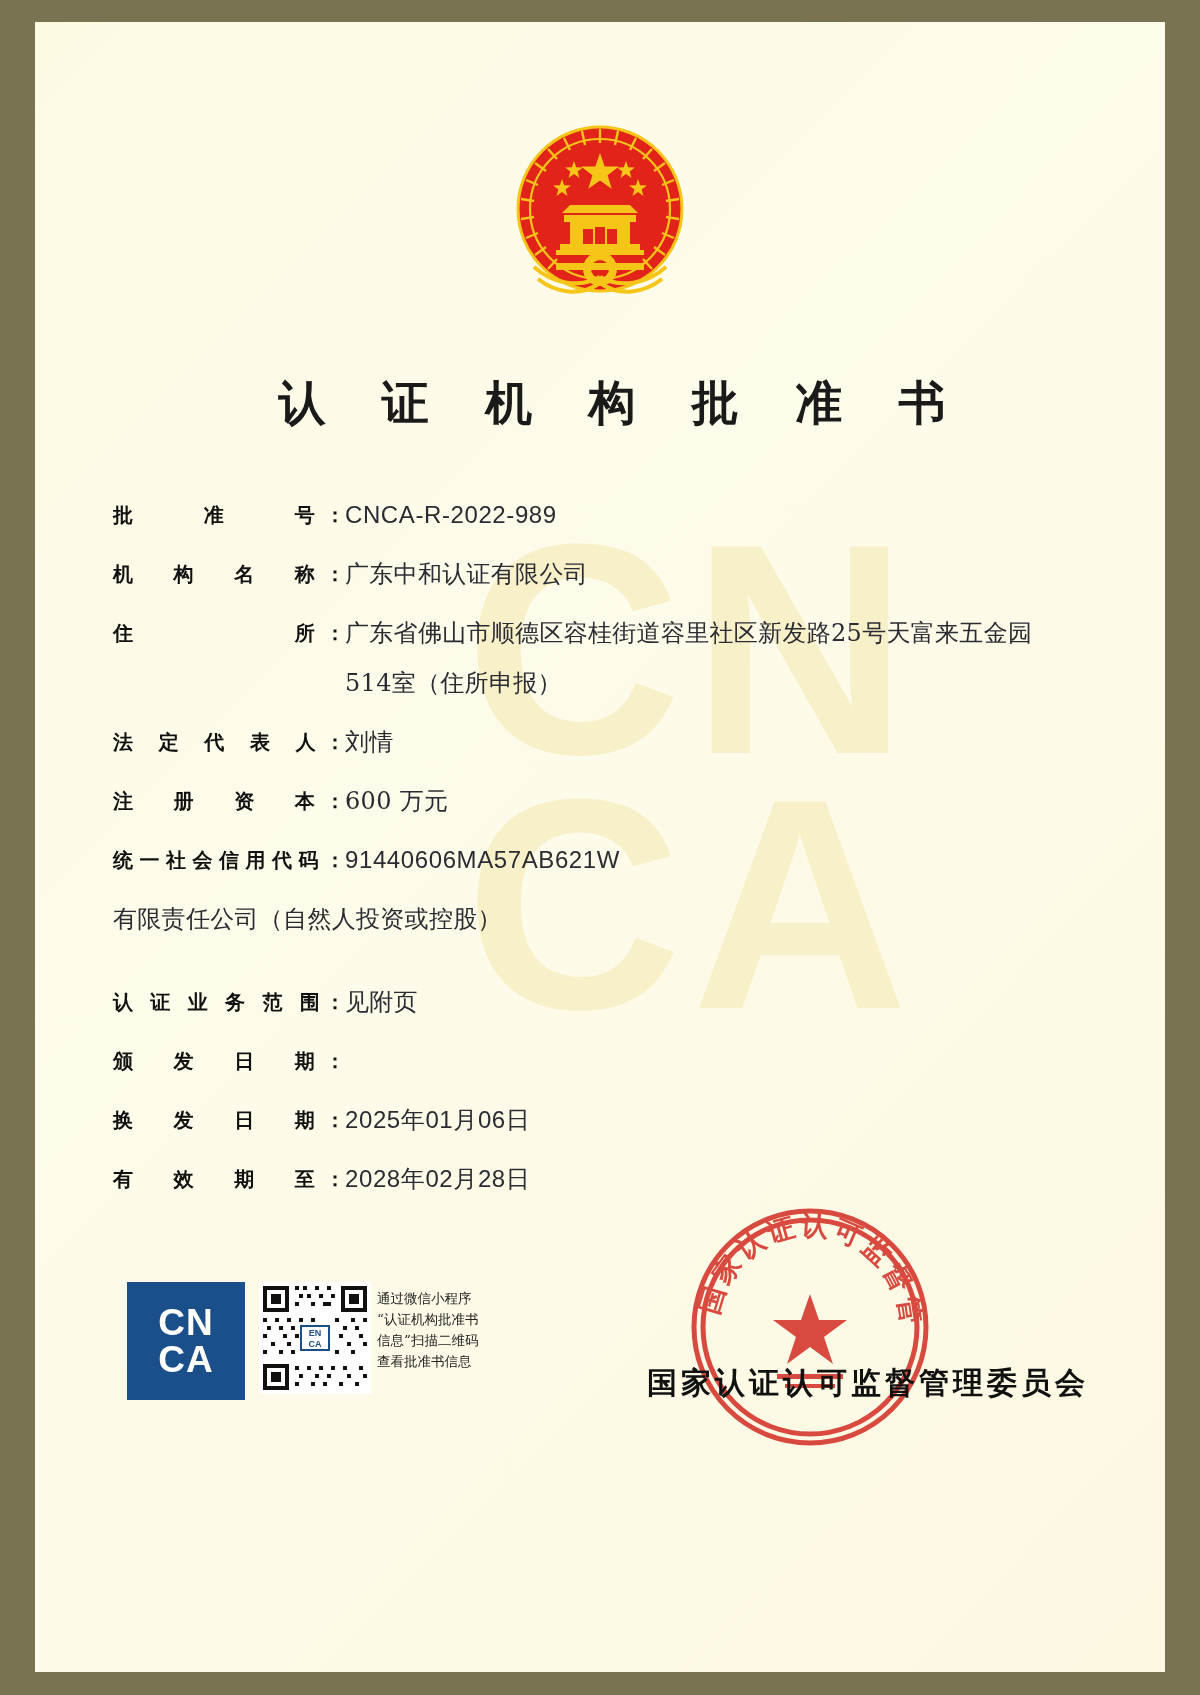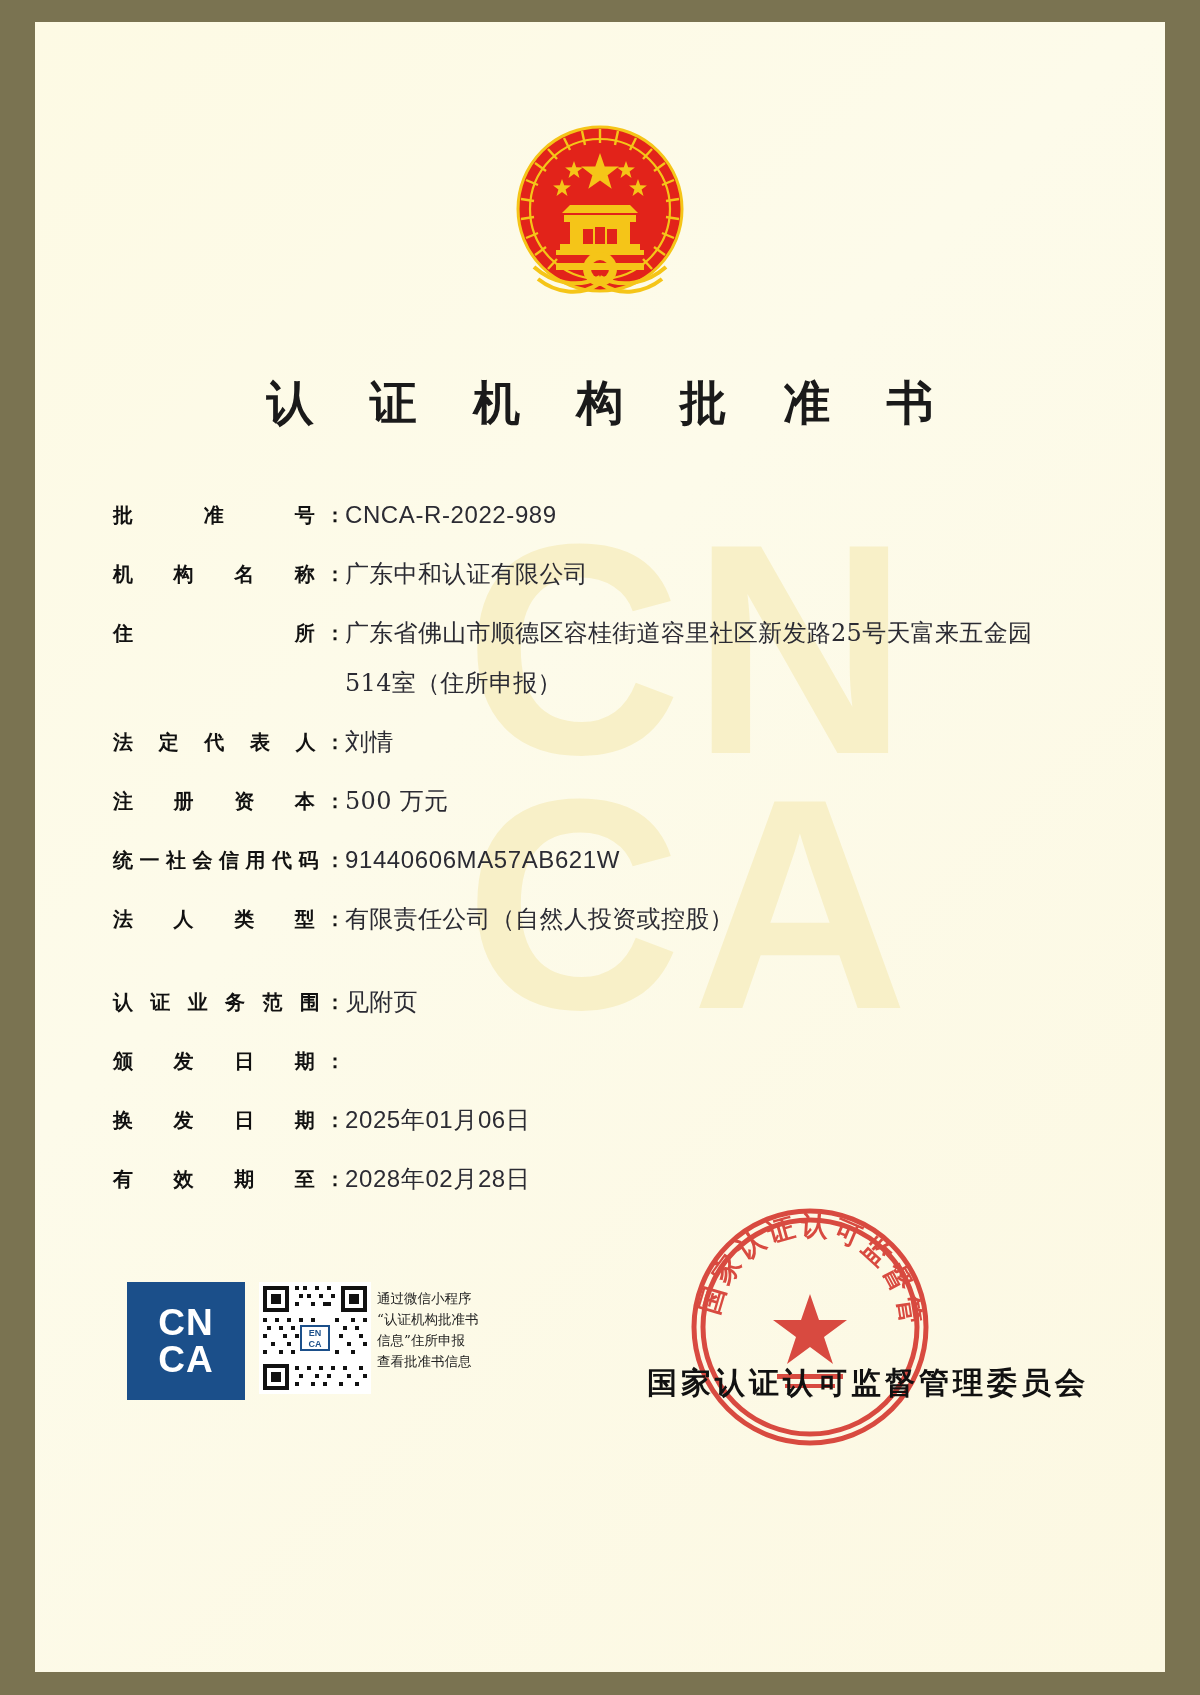--- a/index.html
+++ b/index.html
@@ -56,20 +56,21 @@
     top: 350px;
     left: 0;
     width: 100%;
     text-align: center;
     font-size: 47px;
     letter-spacing: 20px;
     font-weight: bold;
     color: #1a1a1a;
     font-family: "DejaVu Serif", serif;
     text-indent: 20px;
+    padding-left: 12px;
   }
 
   
   .fields {
     position: absolute;
     left: 78px;
     top: 468px;
     width: 980px;
   }
   .row {
@@ -262,28 +263,27 @@
     <div class="row">
       <div class="label">住　　　　　所：</div>
       <div class="value">广东省佛山市顺德区容桂街道容里社区新发路25号天富来五金园514室（住所申报）</div>
     </div>
     <div class="row">
       <div class="label">法 定 代 表 人：</div>
       <div class="value">刘情</div>
     </div>
     <div class="row">
       <div class="label">注　册　资　本：</div>
-      <div class="value">500 万元</div>
+      <div class="value">600 万元</div>
     </div>
     <div class="row">
       <div class="label wide">统一社会信用代码：</div>
       <div class="value mono">91440606MA57AB621W</div>
     </div>
     <div class="row">
-      <div class="label">法　人　类　型：</div>
       <div class="value">有限责任公司（自然人投资或控股）</div>
     </div>
 
     <div class="gap"></div>
 
     <div class="row">
       <div class="label">认 证 业 务 范 围：</div>
       <div class="value">见附页</div>
     </div>
     <div class="row">
@@ -380,21 +380,21 @@
         <rect x="40" y="42" width="32" height="28" fill="#ffffff"></rect>
         <rect x="42" y="44" width="28" height="24" fill="none" stroke="#1b4f8a" stroke-width="2"></rect>
         <text x="56" y="54" font-size="9" font-family="Liberation Sans, sans-serif" fill="#1b4f8a" text-anchor="middle" font-weight="bold">EN</text>
         <text x="56" y="65" font-size="9" font-family="Liberation Sans, sans-serif" fill="#1b4f8a" text-anchor="middle" font-weight="bold">CA</text>
       </svg>
     </div>
 
     <div class="qr-note">
       <div>通过微信小程序</div>
       <div>“认证机构批准书</div>
-      <div>信息”住所申报</div>
+      <div>信息”扫描二维码</div>
       <div>查看批准书信息</div>
     </div>
   </div>
 
   <div class="seal">
     <svg viewBox="0 0 250 250" width="250" height="250" xmlns="http://www.w3.org/2000/svg">
       <g fill="none" stroke="#d4322a" stroke-width="5">
         <circle cx="125" cy="125" r="116"></circle>
         <circle cx="125" cy="125" r="107"></circle>
       </g>

